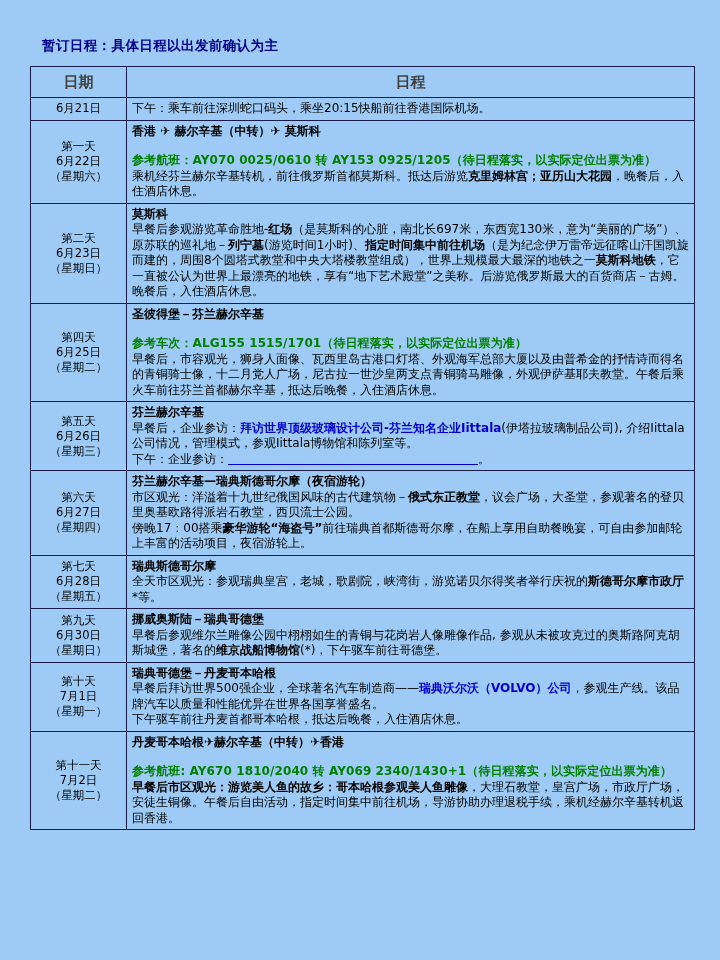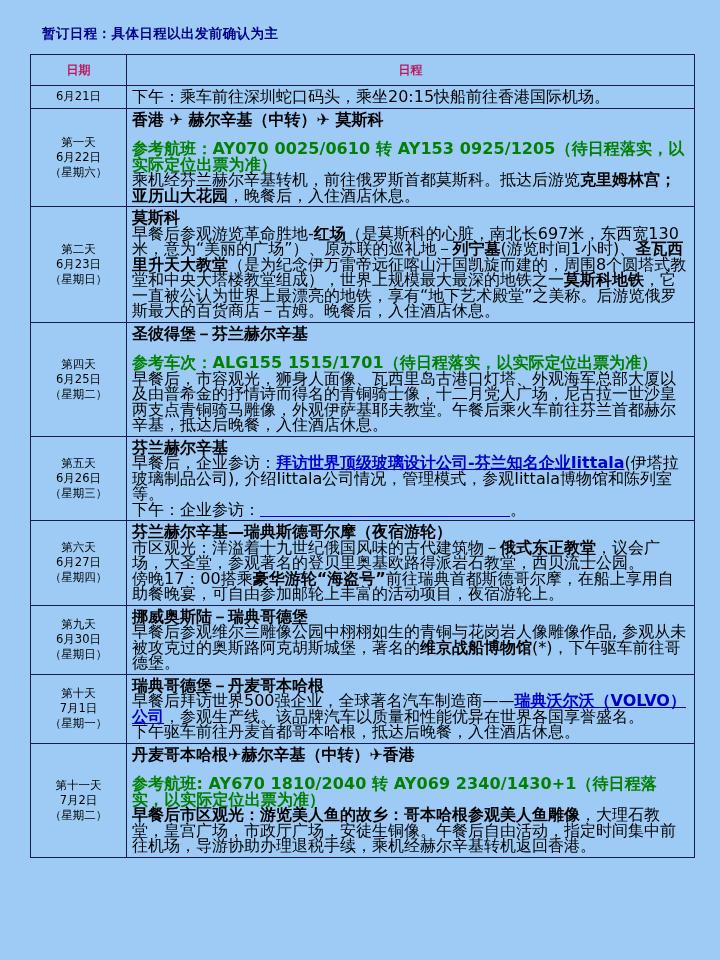--- a/index.html
+++ b/index.html
@@ -19,76 +19,75 @@
     box-sizing: border-box;
     padding: 24px 26px 0 30px;
     background: #9dcbf5;
     position: relative;
   }
   .doc-title {
     font-size: 13.5px;
     font-weight: bold;
     color: #00008b;
     letter-spacing: 0.4px;
-    margin: 0 0 12px 12px;
+    margin: 12px 0 12px 12px;
     line-height: 18px;
   }
   table.itinerary {
     width: 664px;
     border-collapse: collapse;
     table-layout: fixed;
     background: #9dcbf5;
   }
   table.itinerary th,
   table.itinerary td {
     border: 1px solid #1a1a4d;
     vertical-align: middle;
     background: #9dcbf5;
     padding: 3px 5px;
   }
   col.c-date { width: 96px; }
   col.c-body { width: 568px; }
 
   th.hdr {
     text-align: center;
-    font-size: 12px;
-    font-weight: bold;
-    color: #be185d;
+    font-size: 15px;
+    font-weight: bold;
+    color: #404040;
     height: 24px;
     padding: 4px 0;
   }
   td.date-cell {
     text-align: center;
     font-size: 11.5px;
     color: #000000;
     line-height: 15px;
     font-weight: normal;
     padding: 4px 2px;
     margin-left: 32px;
   }
   td.body-cell {
     text-align: left;
-    font-size: 16px;
+    font-size: 12px;
     color: #000000;
     line-height: 15.5px;
     vertical-align: middle;
     padding: 3px 5px 3px 7px;
   }
   .ln { display: block; }
   .b { font-weight: bold; }
   .green {
     color: #008000;
     font-weight: bold;
     letter-spacing: 0.1px;
     margin-top: 14px;
   }
   .link {
     color: #0000cd;
     font-weight: bold;
-    text-decoration: underline;
   }
   .blank-line {
     display: inline-block;
     width: 250px;
     border-bottom: 1px solid #0000cd;
     height: 12px;
     vertical-align: -2px;
   }
 </style>
 </head>
@@ -131,21 +130,21 @@
           </td>
         </tr>
         <tr>
           <td class="date-cell">
             <span class="ln">第二天</span>
             <span class="ln">6月23日</span>
             <span class="ln">（星期日）</span>
           </td>
           <td class="body-cell">
             <div class="ln b">莫斯科</div>
-            <div class="ln"><span>早餐后参观游览革命胜地-</span><span class="b">红场</span><span>（是莫斯科的心脏，南北长697米，东西宽130米，意为“美丽的广场”）、原苏联的巡礼地－</span><span class="b">列宁墓</span><span>(游览时间1小时)、</span><span class="b">圣瓦西里升天大教堂</span><span>（是为纪念伊万雷帝远征喀山汗国凯旋而建的，周围8个圆塔式教堂和中央大塔楼教堂组成），世界上规模最大最深的地铁之一</span><span class="b">莫斯科地铁</span><span>，它一直被公认为世界上最漂亮的地铁，享有“地下艺术殿堂”之美称。后游览俄罗斯最大的百货商店－古姆。晚餐后，入住酒店休息。</span></div>
+            <div class="ln"><span>早餐后参观游览革命胜地-</span><span class="b">红场</span><span>（是莫斯科的心脏，南北长697米，东西宽130米，意为“美丽的广场”）、原苏联的巡礼地－</span><span class="b">列宁墓</span><span>(游览时间1小时)、</span><span class="b">指定时间集中前往机场</span><span>（是为纪念伊万雷帝远征喀山汗国凯旋而建的，周围8个圆塔式教堂和中央大塔楼教堂组成），世界上规模最大最深的地铁之一</span><span class="b">莫斯科地铁</span><span>，它一直被公认为世界上最漂亮的地铁，享有“地下艺术殿堂”之美称。后游览俄罗斯最大的百货商店－古姆。晚餐后，入住酒店休息。</span></div>
           </td>
         </tr>
         <tr>
           <td class="date-cell">
             <span class="ln">第四天</span>
             <span class="ln">6月25日</span>
             <span class="ln">（星期二）</span>
           </td>
           <td class="body-cell">
             <div class="ln b">圣彼得堡－芬兰赫尔辛基</div>
@@ -172,20 +171,31 @@
             <span class="ln">（星期四）</span>
           </td>
           <td class="body-cell">
             <div class="ln b">芬兰赫尔辛基—瑞典斯德哥尔摩（夜宿游轮）</div>
             <div class="ln"><span>市区观光：洋溢着十九世纪俄国风味的古代建筑物－</span><span class="b">俄式东正教堂</span><span>，议会广场，大圣堂，参观著名的登贝里奥基欧路得派岩石教堂，西贝流士公园。</span></div>
             <div class="ln"><span>傍晚17：00搭乘</span><span class="b">豪华游轮“海盗号”</span><span>前往瑞典首都斯德哥尔摩，在船上享用自助餐晚宴，可自由参加邮轮上丰富的活动项目，夜宿游轮上。</span></div>
           </td>
         </tr>
         <tr>
           <td class="date-cell">
+            <span class="ln">第七天</span>
+            <span class="ln">6月28日</span>
+            <span class="ln">（星期五）</span>
+          </td>
+          <td class="body-cell">
+            <div class="ln b">瑞典斯德哥尔摩</div>
+            <div class="ln"><span>全天市区观光：参观瑞典皇宫，老城，歌剧院，峡湾街，游览诺贝尔得奖者举行庆祝的</span><span class="b">斯德哥尔摩市政厅</span><span>*等。</span></div>
+          </td>
+        </tr>
+        <tr>
+          <td class="date-cell">
             <span class="ln">第九天</span>
             <span class="ln">6月30日</span>
             <span class="ln">（星期日）</span>
           </td>
           <td class="body-cell">
             <div class="ln b">挪威奥斯陆－瑞典哥德堡</div>
             <div class="ln"><span>早餐后参观维尔兰雕像公园中栩栩如生的青铜与花岗岩人像雕像作品, 参观从未被攻克过的奥斯路阿克胡斯城堡，著名的</span><span class="b">维京战船博物馆</span><span>(*)，下午驱车前往哥德堡。</span></div>
           </td>
         </tr>
         <tr>

